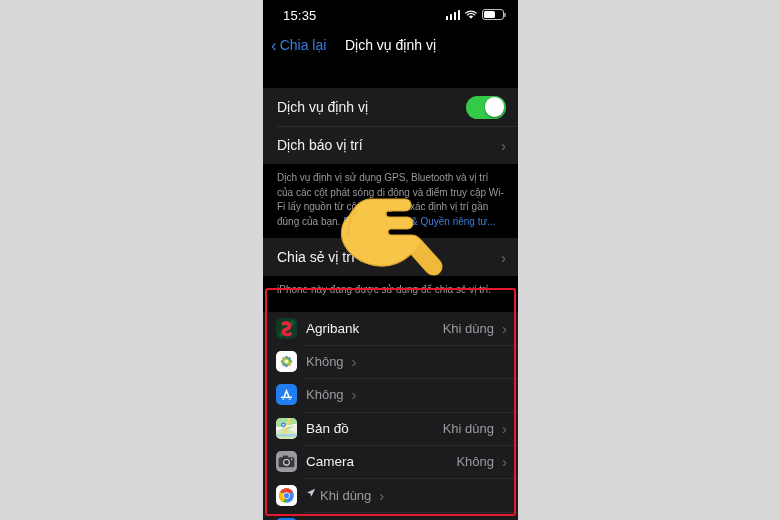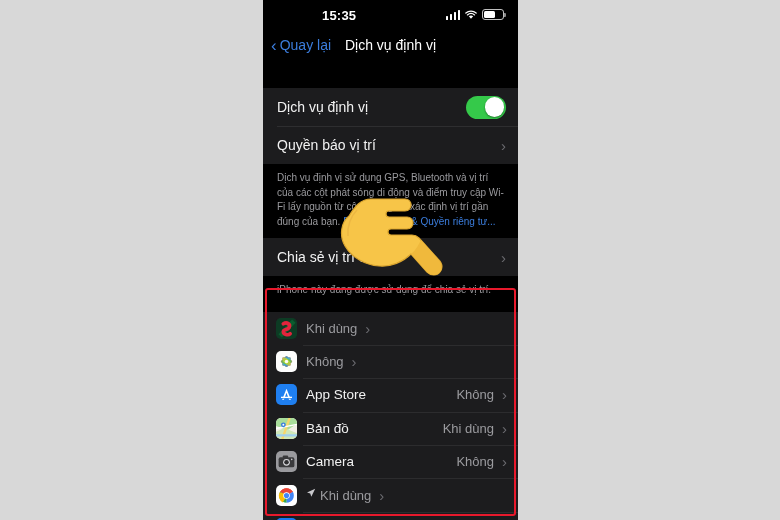--- a/index.html
+++ b/index.html
@@ -16,21 +16,21 @@
   #phone {
     position:absolute; left:263px; top:0; width:255px; height:520px;
     background:#000; overflow:hidden;
   }
 
   
   .statusbar {
     height:30px; display:flex; align-items:center;
     padding:0 14px 0 20px; color:#fff; position:relative;
   }
-  .sb-time { font-size:13px; font-weight:700; letter-spacing:.2px;margin-left:39px; }
+  .sb-time { font-size:13px; font-weight:400; letter-spacing:.2px; }
   .sb-right {
     position:absolute; right:14px; top:9px;
     display:flex; align-items:flex-end; gap:4px;
   }
   .bars { display:flex; align-items:flex-end; gap:1.5px; height:10px; }
   .bars i { display:block; width:2.5px; background:#fff; border-radius:.5px; }
   .bars i:nth-child(1){height:3.5px}
   .bars i:nth-child(2){height:5.5px}
   .bars i:nth-child(3){height:7.5px}
   .bars i:nth-child(4){height:10px}
@@ -155,35 +155,35 @@
         </span>
         <span class="batt">
             <span></span>
           </span>
       </span>
     </div>
 
     <div class="navbar">
       <span class="back">
         <span class="chev">‹</span>
-        <span>Quay lại</span>
+        <span>Chia lại</span>
       </span>
       <span class="navtitle">Dịch vụ định vị</span>
     </div>
     <div class="nav-gap"></div>
 
     <div class="group">
       <div class="cell">
         <span class="cell-label">Dịch vụ định vị</span>
         <span class="toggle">
             <span class="knob"></span>
           </span>
       </div>
       <div class="cell">
-        <span class="cell-label">Quyền báo vị trí</span>
+        <span class="cell-label">Dịch báo vị trí</span>
         <span class="chevron">›</span>
       </div>
     </div>
 
     <div class="footnote">
       <span>Dịch vụ định vị sử dụng GPS, Bluetooth và vị trí của các cột phát sóng di động và điểm truy cập Wi-Fi lấy nguồn từ cộng đồng để xác định vị trí gần đúng của bạn. </span><a href="#">Dịch vụ định vị &amp; Quyền riêng tư...</a>
     </div>
 
     <div class="group">
       <div class="cell">
@@ -199,20 +199,21 @@
     <div class="applist">
 
       <div class="approw">
         <span class="appicon">
           <svg viewBox="0 0 40 40">
               <rect width="40" height="40" fill="#0d3b24"></rect>
               <path d="M8 34 L34 6" stroke="#0a5c2e" stroke-width="9"></path>
               <path d="M14 11c7-4 14 1 11 7-3 5-11 3-11 8s9 8 13 4" stroke="#e2243c" stroke-width="7" fill="none" stroke-linecap="round"></path>
             </svg>
         </span>
+        <span class="appname">Agribank</span>
         <span class="appstatus">
           <span>Khi dùng</span>
         </span>
         <span class="chevron">›</span>
       </div>
 
       <div class="approw">
         <span class="appicon">
           <svg viewBox="0 0 40 40">
               <rect width="40" height="40" fill="#fdfdfd"></rect>
@@ -237,21 +238,20 @@
 
       <div class="approw">
         <span class="appicon">
           <svg viewBox="0 0 40 40">
               <rect width="40" height="40" fill="#1f7ff0"></rect>
             <path d="M20 9 L28.5 30 H24.8 L20 16.5 L15.2 30 H11.5 Z" fill="#fff"></path>
             <rect x="9" y="25" width="22" height="3" fill="#1f7ff0"></rect>
             <rect x="9.5" y="24.2" width="21" height="2.6" fill="#fff"></rect>
           </svg>
         </span>
-        <span class="appname">App Store</span>
         <span class="appstatus">
           <span>Không</span>
         </span>
         <span class="chevron">›</span>
       </div>
 
       <div class="approw">
         <span class="appicon">
           <svg viewBox="0 0 40 40">
               <rect width="40" height="40" fill="#f2efe6"></rect>

